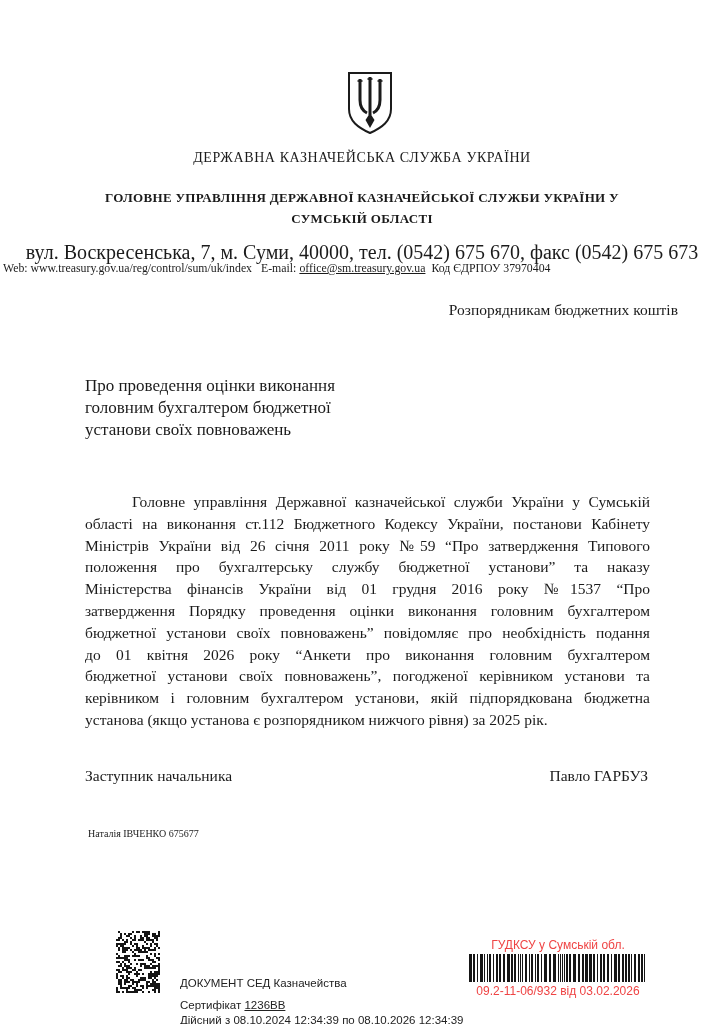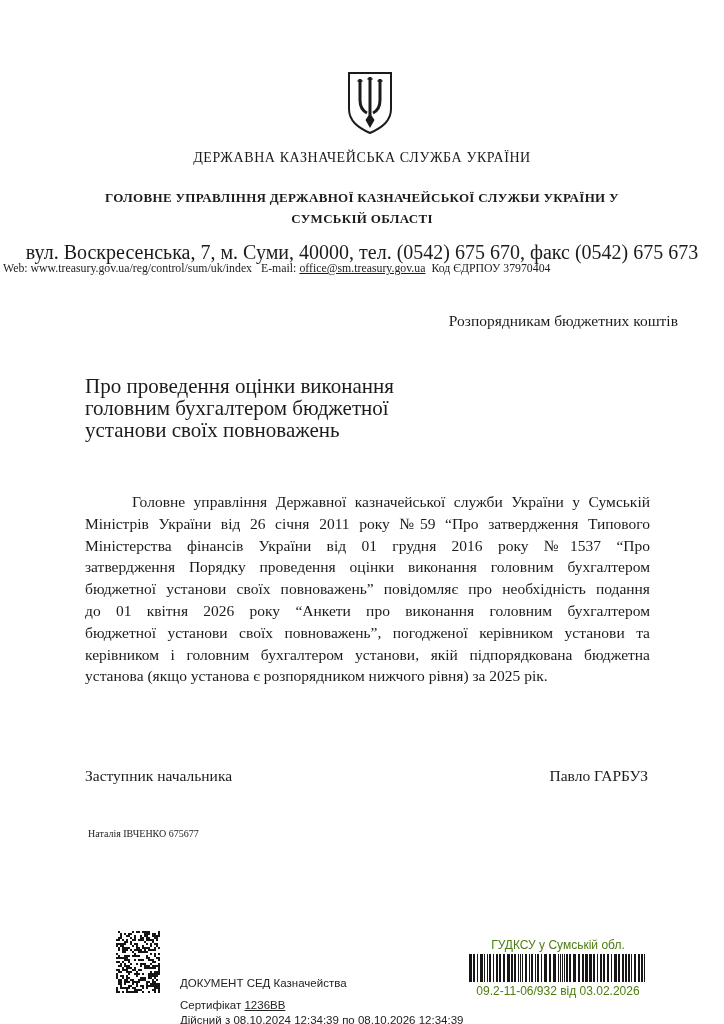--- a/index.html
+++ b/index.html
@@ -12,40 +12,40 @@
   
   .emblem { position:absolute; left:343px; top:71px; width:54px; height:64px; }
   
   .org-top { position:absolute; top:150px; left:0; width:100%; text-align:center;
              font-size:14px; letter-spacing:0.6px; }
   .org-main { position:absolute; top:187px; left:0; width:100%; text-align:center;
               font-weight:bold; font-size:13px; line-height:21px; letter-spacing:0.3px; }
   .addr { position:absolute; top:241px; left:0; width:100%; text-align:center; font-size:20px; }
   .webline { position:absolute; top:261px; left:0; width:100%; text-align:left; font-size:11.8px; }
   .webline .seg { margin:0 3px; }
-  .recipient { position:absolute; top:312px; right:46px; font-size:15.5px; }
+  .recipient { position:absolute; top:301px; right:46px; font-size:15.5px; }
   
-  .subject { position:absolute; top:375px; left:85px; font-size:21px; line-height:22px; }
+  .subject { position:absolute; top:375px; left:85px; font-size:17px; line-height:22px; }
   
   .bodytext { position:absolute; top:491px; left:85px; width:565px;
               font-size:15.5px; line-height:21.8px; }
   .body-line { text-align:justify; text-align-last:justify; }
   .body-line.first { text-indent:47px; }
   .body-line.last { text-align-last:left; }
   
   .sigrow { position:absolute; top:767px; left:85px; right:76px;
             display:flex; justify-content:space-between; font-size:15.5px;text-align:right; }
   .executor { position:absolute; top:828px; left:88px; font-size:10px; }
   
   .qr { position:absolute; left:116px; top:931px; width:44px; height:62px; }
   .sed { position:absolute; left:180px; top:977px; color:#222;
          font-family:"Liberation Sans", sans-serif; font-size:11.5px; }
   .sed .t { margin-bottom:9px; }
   .sed .l { line-height:14.5px; }
-  .reg { position:absolute; left:460px; top:938px; width:196px; text-align:center; color:#4d7c0f;
+  .reg { position:absolute; left:460px; top:938px; width:196px; text-align:center; color:#ef4444;
          font-family:"Liberation Sans", sans-serif; font-size:12px; }
   .barcode { display:block; width:178px; height:28px; margin:2px auto 2px auto; }
   .u { text-decoration:underline; }
   a.mail { color:#1b1b1b; text-decoration:underline; }
 </style>
 </head>
 <body>
 
 <div class="page">
 
@@ -81,21 +81,23 @@
   <div class="recipient">Розпорядникам бюджетних коштів</div>
 
   <div class="subject">
     <div>Про проведення оцінки виконання</div>
     <div>головним бухгалтером бюджетної</div>
     <div>установи своїх повноважень</div>
   </div>
 
   <div class="bodytext">
     <div class="body-line first">Головне управління Державної казначейської служби України у Сумській</div>
+    <div class="body-line">області на виконання ст.112 Бюджетного Кодексу України, постанови Кабінету</div>
     <div class="body-line">Міністрів України від 26 січня 2011 року №59 “Про затвердження Типового</div>
+    <div class="body-line">положення про бухгалтерську службу бюджетної установи” та наказу</div>
     <div class="body-line">Міністерства фінансів України від 01 грудня 2016 року №1537 “Про</div>
     <div class="body-line">затвердження Порядку проведення оцінки виконання головним бухгалтером</div>
     <div class="body-line">бюджетної установи своїх повноважень” повідомляє про необхідність подання</div>
     <div class="body-line">до 01 квітня 2026 року “Анкети про виконання головним бухгалтером</div>
     <div class="body-line">бюджетної установи своїх повноважень”, погодженої керівником установи та</div>
     <div class="body-line">керівником і головним бухгалтером установи, якій підпорядкована бюджетна</div>
     <div class="body-line last">установа (якщо установа є розпорядником нижчого рівня) за 2025 рік.</div>
   </div>
 
   <div class="sigrow">

